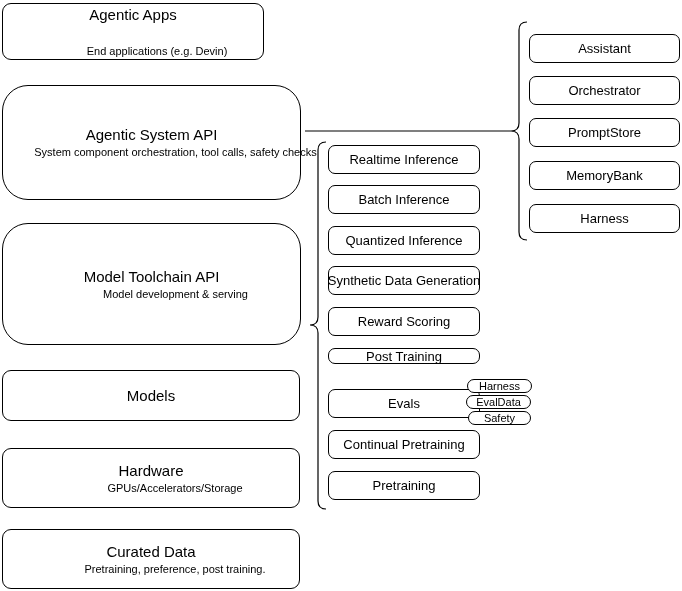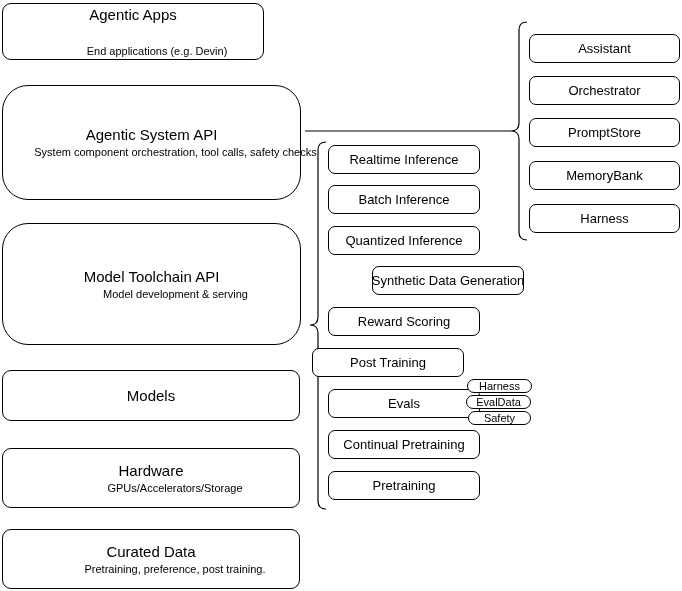--- a/index.html
+++ b/index.html
@@ -98,27 +98,27 @@
 
   <div class="box mbox" style="left:328px; top:145px; width:152px; height:29px;">
     <span>Realtime Inference</span>
   </div>
   <div class="box mbox" style="left:328px; top:185px; width:152px; height:29px;">
     <span>Batch Inference</span>
   </div>
   <div class="box mbox" style="left:328px; top:226px; width:152px; height:29px;">
     <span>Quantized Inference</span>
   </div>
-  <div class="box mbox" style="left:328px; top:266px; width:152px; height:29px;margin-left:44px;">
+  <div class="box mbox" style="left:328px; top:266px; width:152px; height:29px;">
     <span>Synthetic Data Generation</span>
   </div>
   <div class="box mbox" style="left:328px; top:307px; width:152px; height:29px;">
     <span>Reward Scoring</span>
   </div>
-  <div class="box mbox" style="left:312px; top:348px; width:152px; height:29px;">
+  <div class="box mbox" style="left:328px; top:348px; width:152px; height:16px;">
     <span>Post Training</span>
   </div>
   <div class="box mbox" style="left:328px; top:389px; width:152px; height:29px;">
     <span>Evals</span>
   </div>
   <div class="box mbox" style="left:328px; top:430px; width:152px; height:29px;">
     <span>Continual Pretraining</span>
   </div>
   <div class="box mbox" style="left:328px; top:471px; width:152px; height:29px;">
     <span>Pretraining</span>

